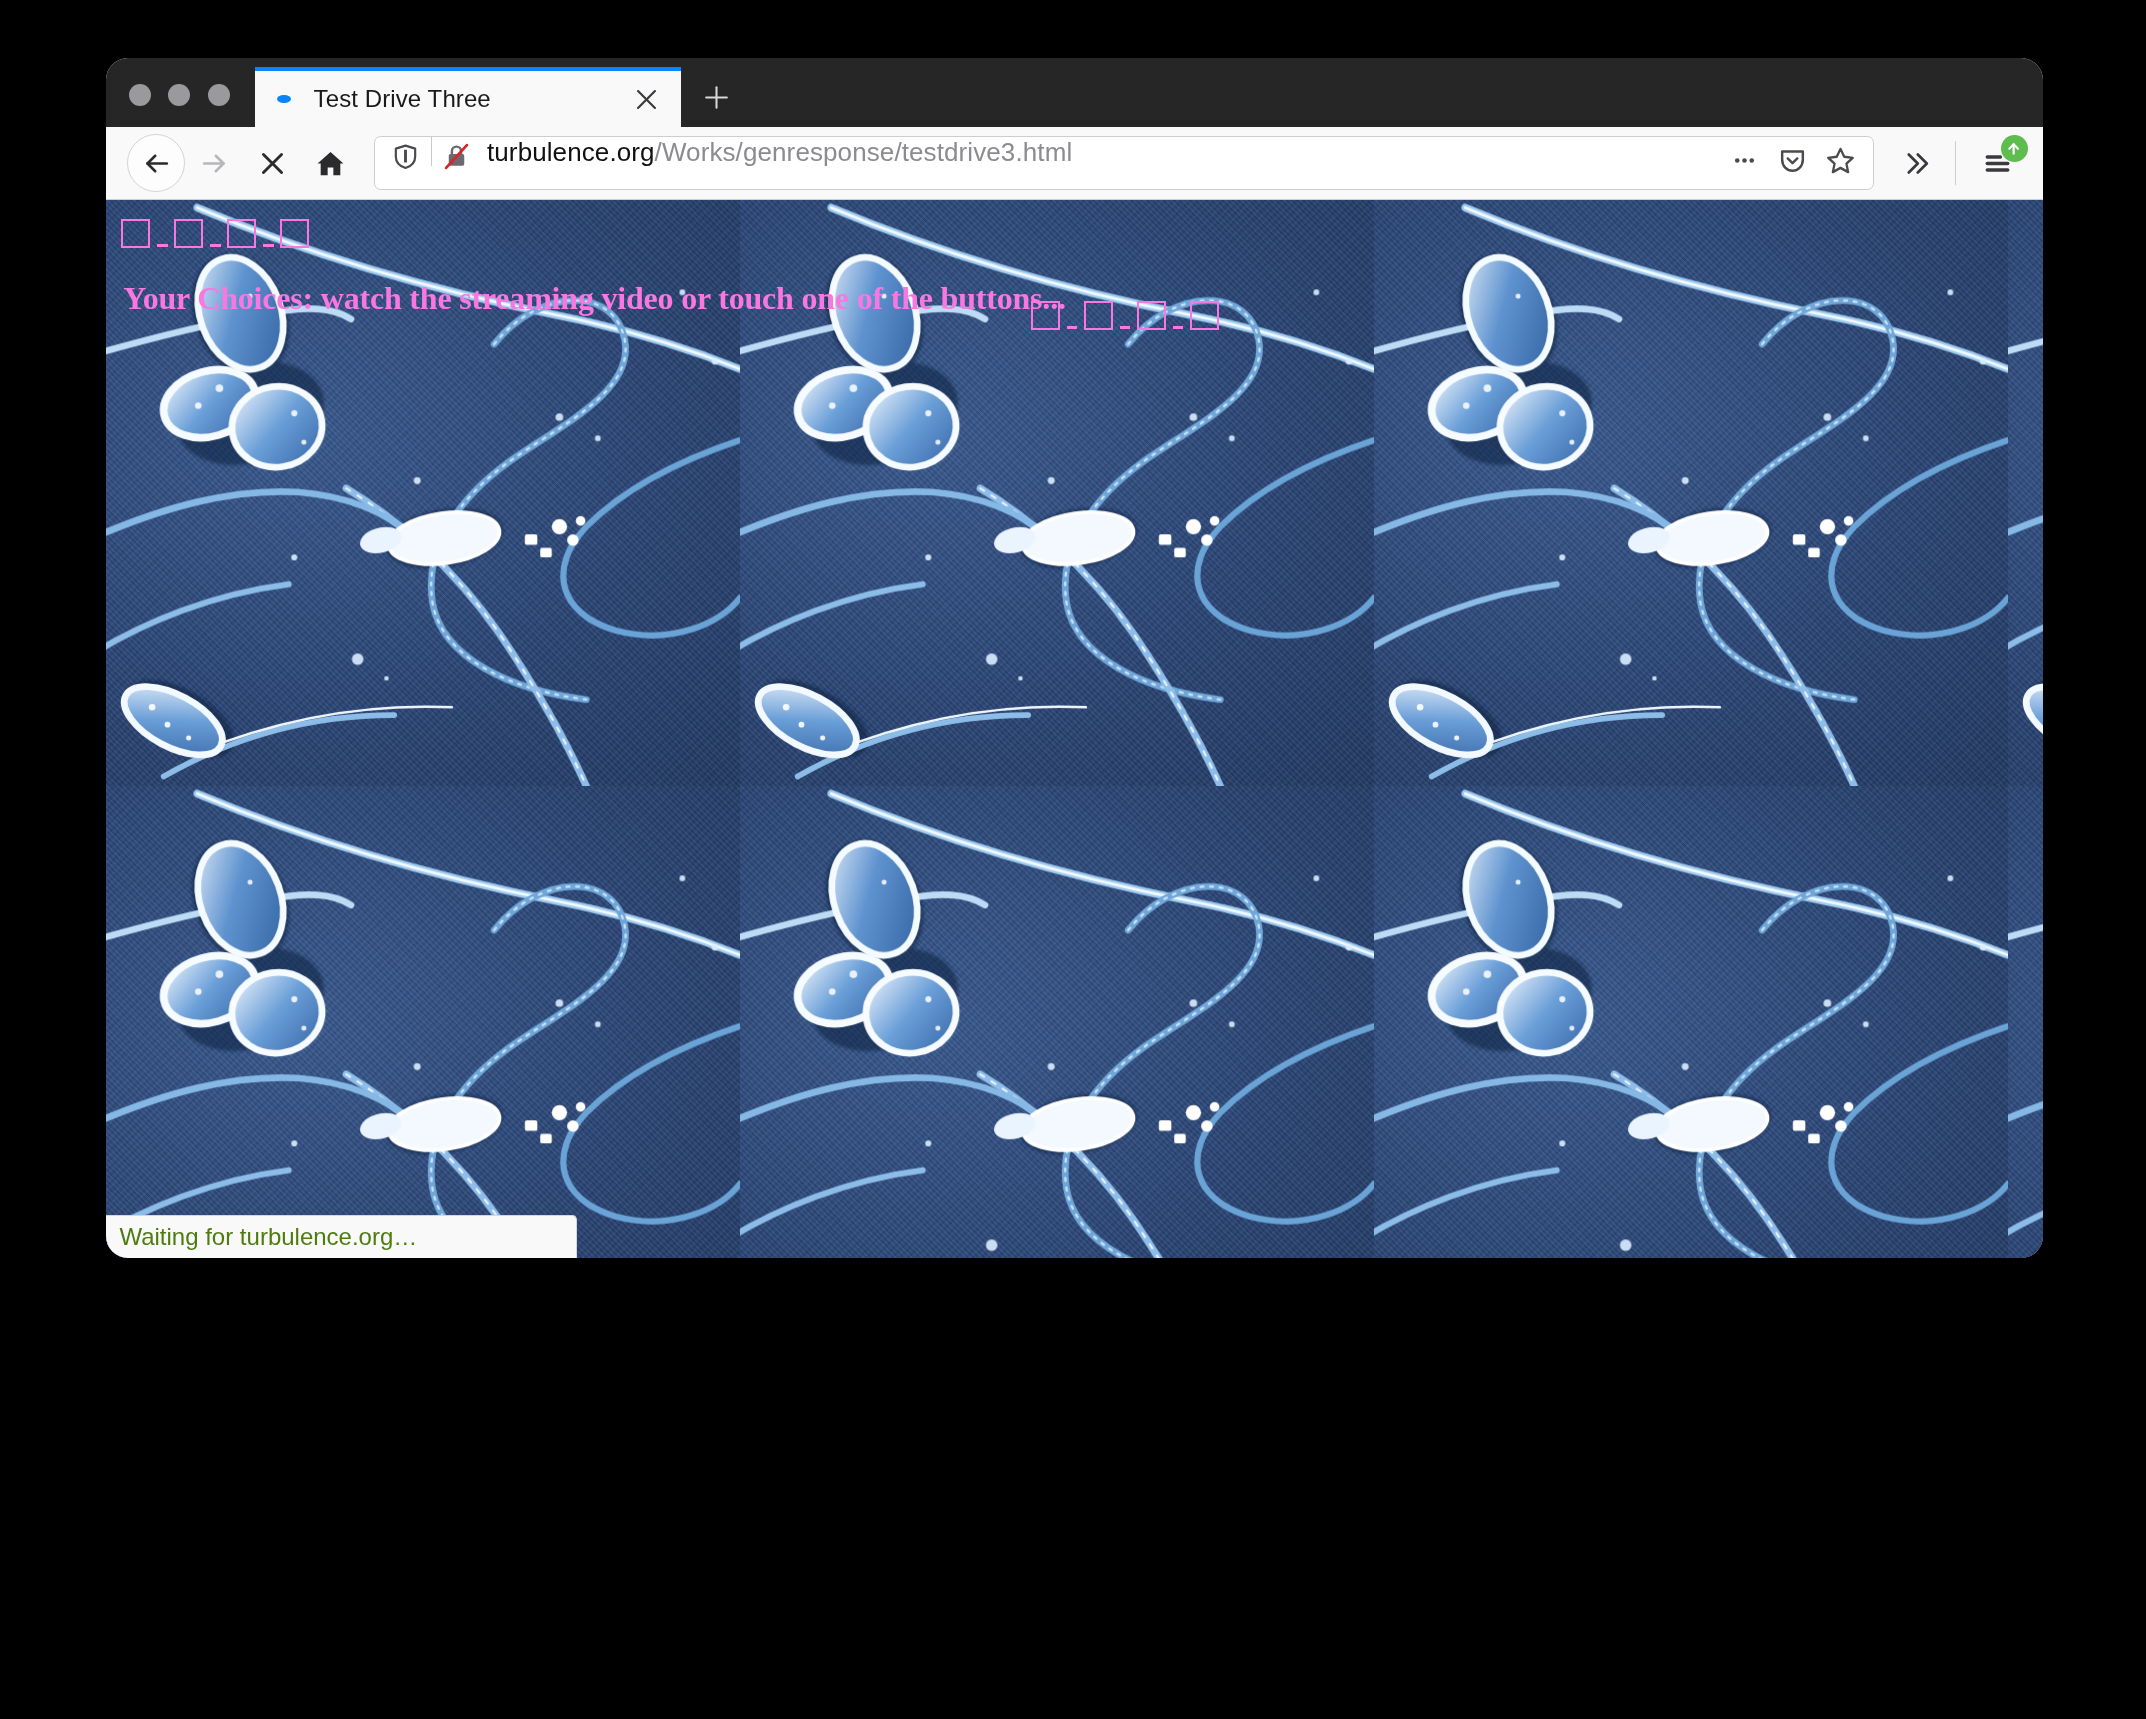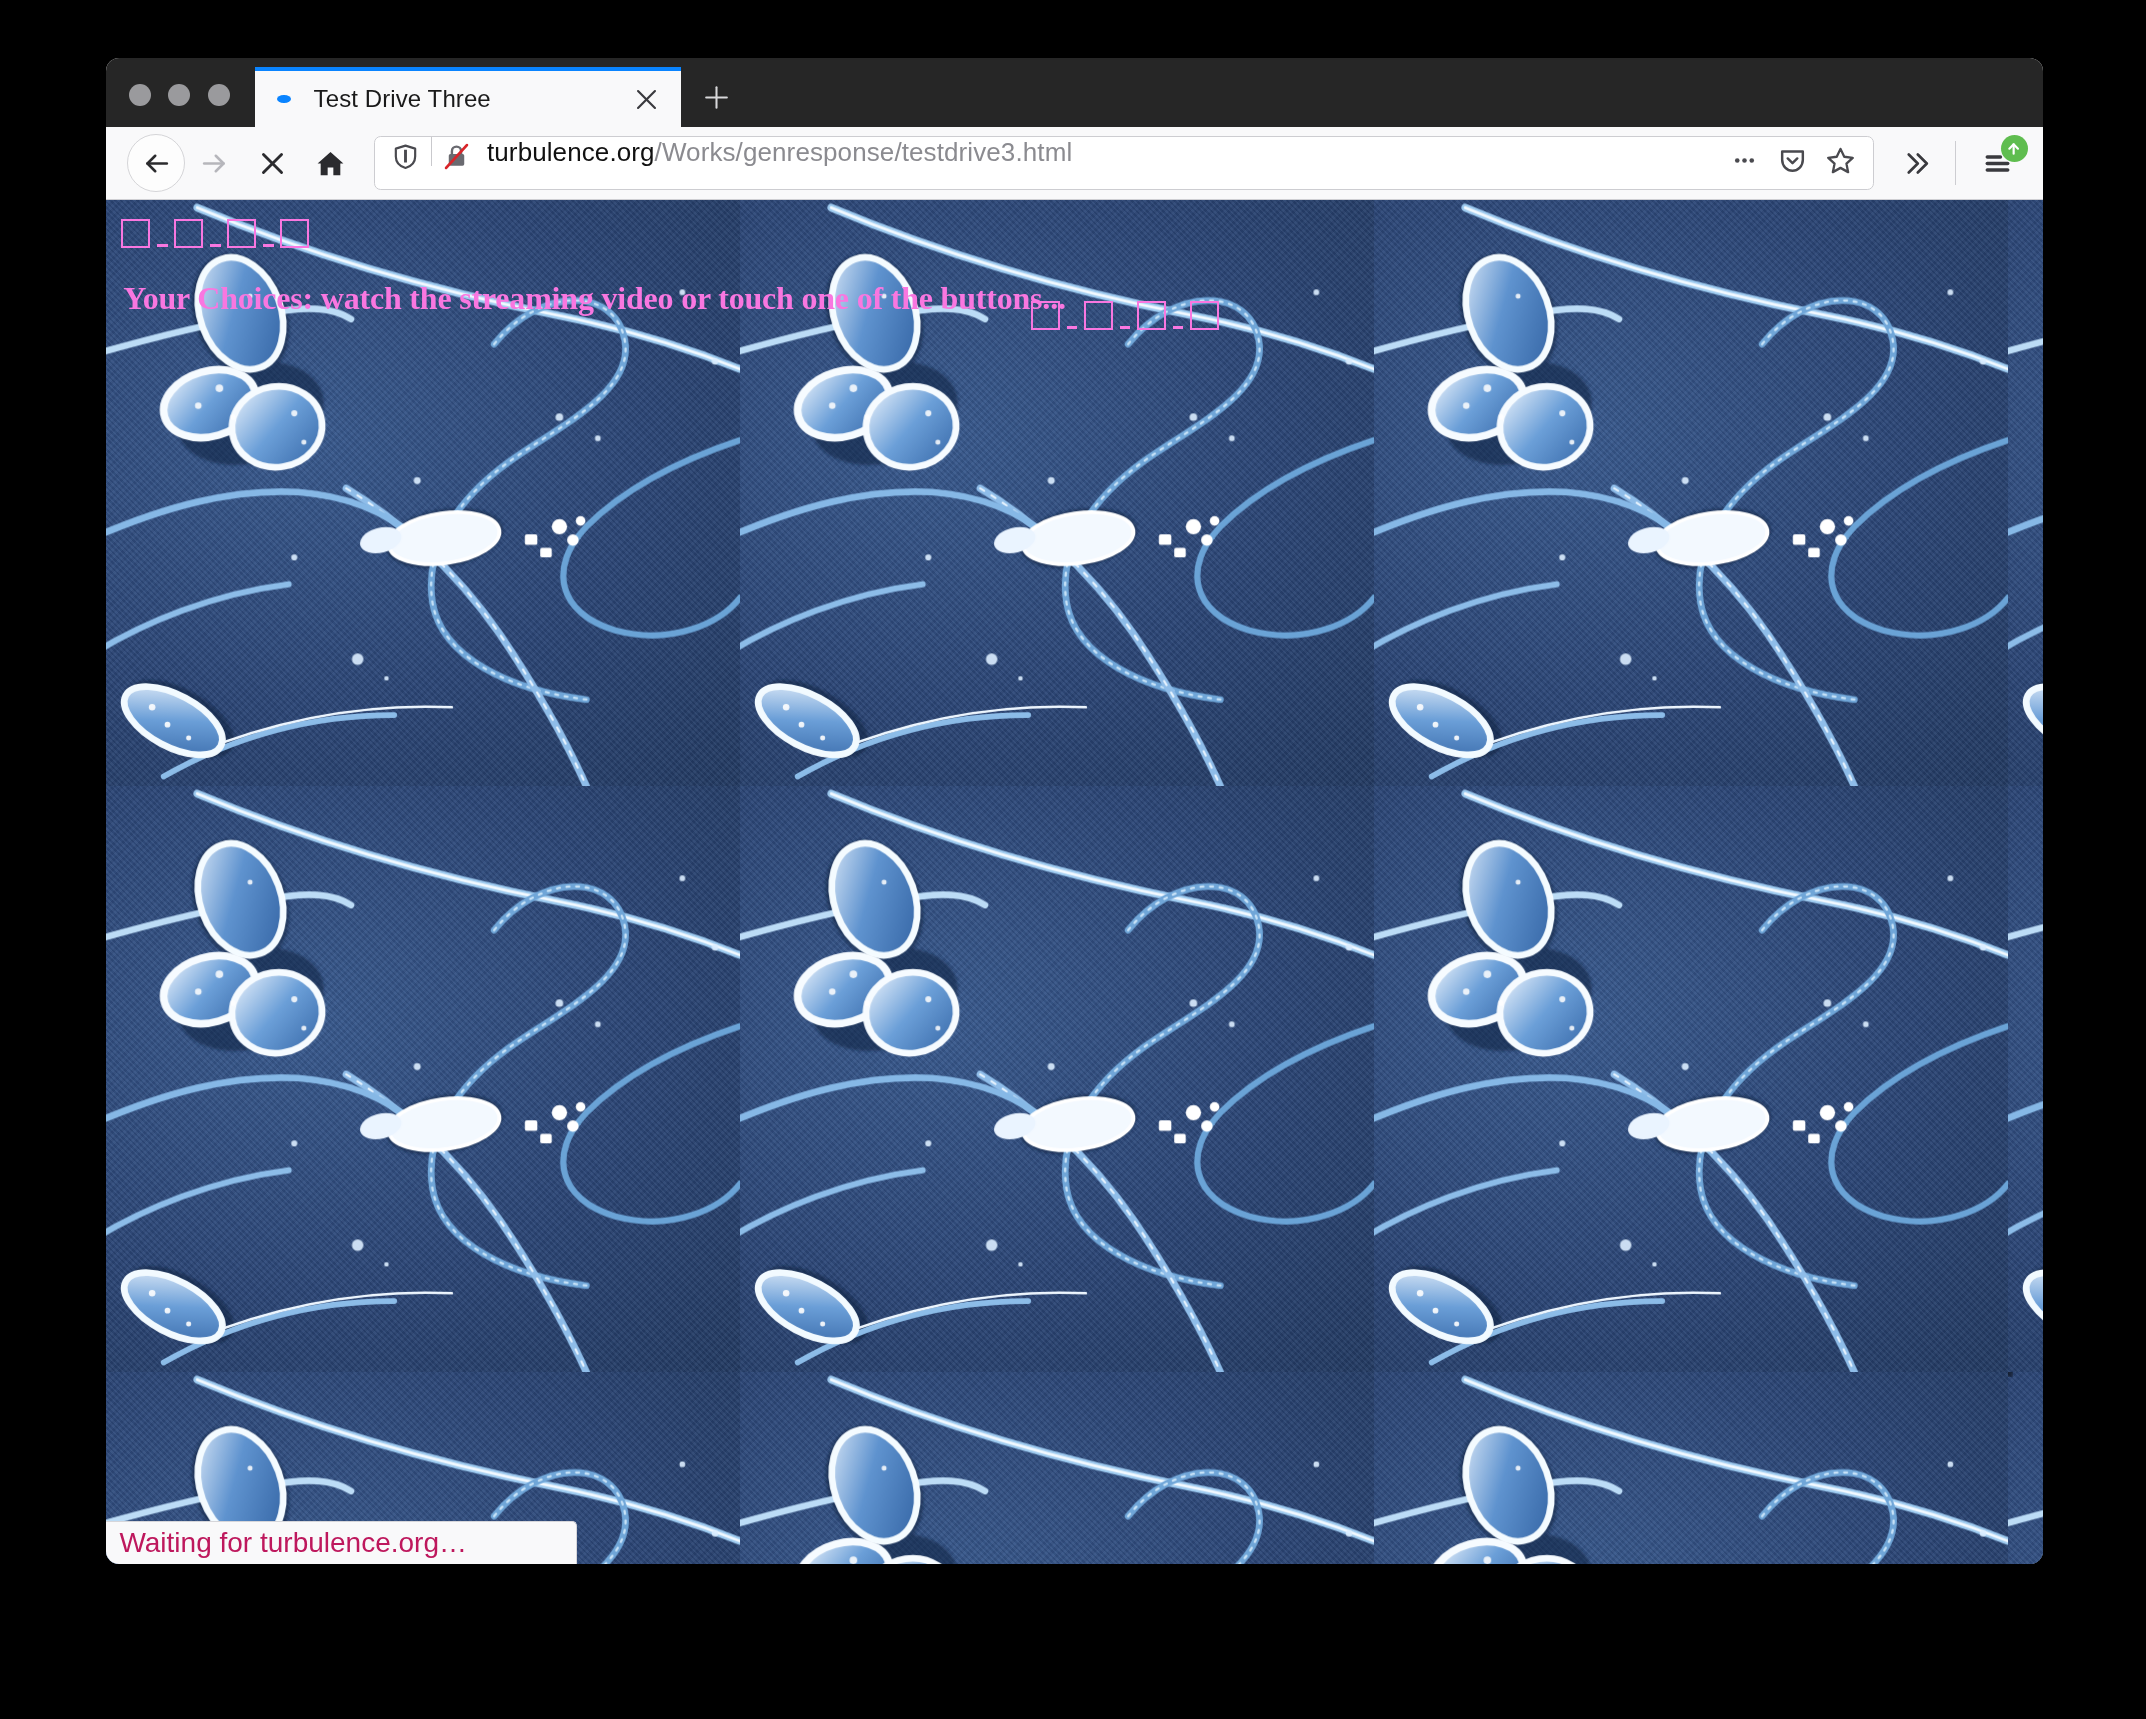--- a/index.html
+++ b/index.html
@@ -12,22 +12,22 @@
     overflow: hidden;
     font-family: "Liberation Sans", sans-serif;
   }
 
   
   .browser-window {
     position: absolute;
     left: 106px;
     top: 58px;
     width: 1937px;
-    height: 1506px;
-    border-radius: 13px;
+    height: 1200px;
+    border-radius: 22px;
     overflow: hidden;
     background: #ffffff;
     box-shadow: 0 0 0 1px rgba(0,0,0,0.3);
   }
 
   
   .tabstrip {
     position: relative;
     height: 69px;
     background: #262626;
@@ -255,22 +255,22 @@
     min-width: 471px;
     background: #f9f9fa;
     border-top: 1px solid #d6d6da;
     border-right: 1px solid #d6d6da;
     border-top-right-radius: 4.8px;
     display: flex;
     align-items: center;
     padding: 0 21px 0 13.4px;
   }
   .statusbar span {
-    font-size: 28px;
-    color: #be185d;
+    font-size: 24px;
+    color: #4d7c0f;
     white-space: nowrap;
   }
 </style>
 </head>
 <body>
 
 <div class="browser-window">
 
   <div class="tabstrip">
 

